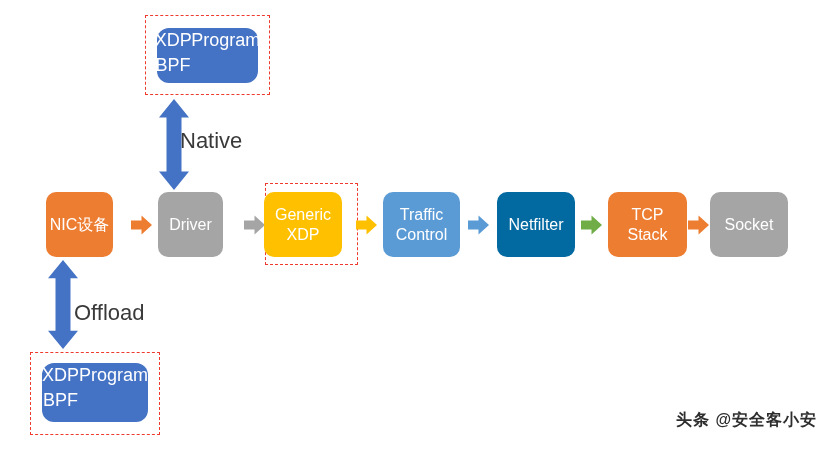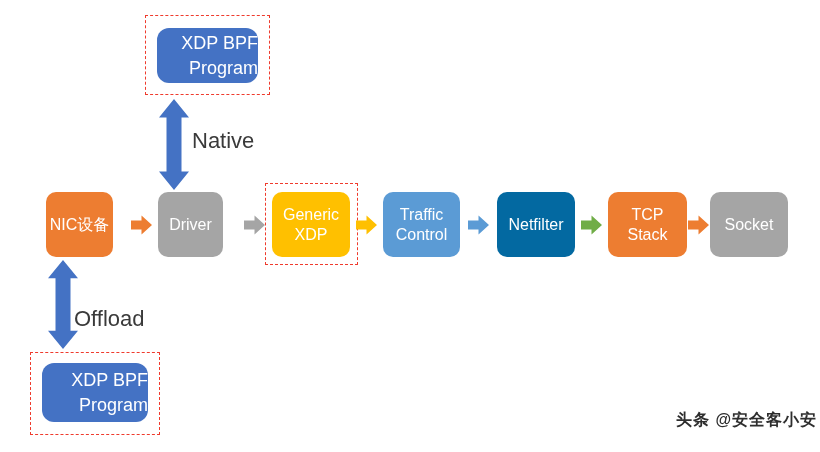--- a/index.html
+++ b/index.html
@@ -14,21 +14,21 @@
     justify-content:center;text-align:center;font-size:16px;line-height:20px;
   }
   .node span{display:block;}
   
   .harrow{position:absolute;top:214px;width:21px;height:22px;}
   
   .frame{position:absolute;border:1.5px dashed #EF3B2D;box-sizing:border-box;}
   
   .xdp-box{
     position:absolute;background:#4472C4;border-radius:12px;color:#fff;
-    display:flex;flex-direction:column;align-items:flex-end;justify-content:center;
+    display:flex;flex-direction:row;align-items:flex-start;justify-content:center;
     text-align:center;font-size:18px;line-height:25px;
   }
   
   .varrow{position:absolute;width:32px;}
   
   .flow-label{position:absolute;font-size:22px;color:#3a3a3a;}
   
   .watermark{
     position:absolute;top:410px;right:3px;font-size:16px;font-weight:bold;
     color:#2e2e2e;letter-spacing:1px;
@@ -43,41 +43,41 @@
   <div class="frame" style="left:145px;top:15px;width:125px;height:80px;">
     <div class="xdp-box" style="left: 11px; top: 12px; width: 101px; height: 55px; background: rgb(68, 114, 196);">
       <span>XDP BPF</span>
       <span>Program</span>
     </div>
   </div>
 
   <svg class="varrow" style="left:158px;top:99px;height:91px;" viewBox="0 0 32 88" preserveAspectRatio="none">
     <polygon points="16,0 31,18 23.5,18 23.5,70 31,70 16,88 1,70 8.5,70 8.5,18 1,18" fill="#4472C4"></polygon>
   </svg>
-  <div class="flow-label" style="left:192px;top:128px;text-align:right;">Native</div>
+  <div class="flow-label" style="left:180px;top:128px;text-align:right;">Native</div>
 
   <div class="frame" style="left:265px;top:183px;width:93px;height:82px;"></div>
 
   <div class="node" style="left: 46px; width: 67px; background: rgb(237, 125, 49);">
     <span>NIC设备</span>
     <span></span>
   </div>
   <svg class="harrow" style="left:131px;" viewBox="0 0 21 22" preserveAspectRatio="none">
     <path d="M0,6.5 H10.5 V1.5 L21,11 L10.5,20.5 V15.5 H0 Z" fill="#ED7D31"></path>
   </svg>
 
   <div class="node" style="left: 158px; width: 65px; background: rgb(165, 165, 165);">
     <span>Driver</span>
     <span></span>
   </div>
   <svg class="harrow" style="left:244px;" viewBox="0 0 21 22" preserveAspectRatio="none">
     <path d="M0,6.5 H10.5 V1.5 L21,11 L10.5,20.5 V15.5 H0 Z" fill="#A5A5A5"></path>
   </svg>
 
-  <div class="node" style="left: 272px; width: 78px; background: rgb(255, 192, 0);">
+  <div class="node" style="left: 264px; width: 78px; background: rgb(255, 192, 0);">
     <span>Generic</span>
     <span>XDP</span>
   </div>
   <svg class="harrow" style="left:356px;" viewBox="0 0 21 22" preserveAspectRatio="none">
     <path d="M0,6.5 H10.5 V1.5 L21,11 L10.5,20.5 V15.5 H0 Z" fill="#FFC000"></path>
   </svg>
 
   <div class="node" style="left: 383px; width: 77px; background: rgb(91, 155, 213); align-items: center;">
     <span>Traffic</span>
     <span>Control</span>
@@ -103,21 +103,21 @@
   </svg>
 
   <div class="node" style="left: 710px; width: 78px; background: rgb(165, 165, 165);">
     <span>Socket</span>
     <span></span>
   </div>
 
   <svg class="varrow" style="left:47px;top:260px;height:89px;" viewBox="0 0 32 88" preserveAspectRatio="none">
     <polygon points="16,0 31,18 23.5,18 23.5,70 31,70 16,88 1,70 8.5,70 8.5,18 1,18" fill="#4472C4"></polygon>
   </svg>
-  <div class="flow-label" style="left:74px;top:300px;margin-top:6px;">Offload</div>
+  <div class="flow-label" style="left:74px;top:300px;">Offload</div>
 
   <div class="frame" style="left:30px;top:352px;width:130px;height:83px;">
     <div class="xdp-box" style="left: 11px; top: 10px; width: 106px; height: 59px; background: rgb(68, 114, 196);">
       <span>XDP BPF</span>
       <span>Program</span>
     </div>
   </div>
 
   <div class="watermark">头条 @安全客小安</div>
 

